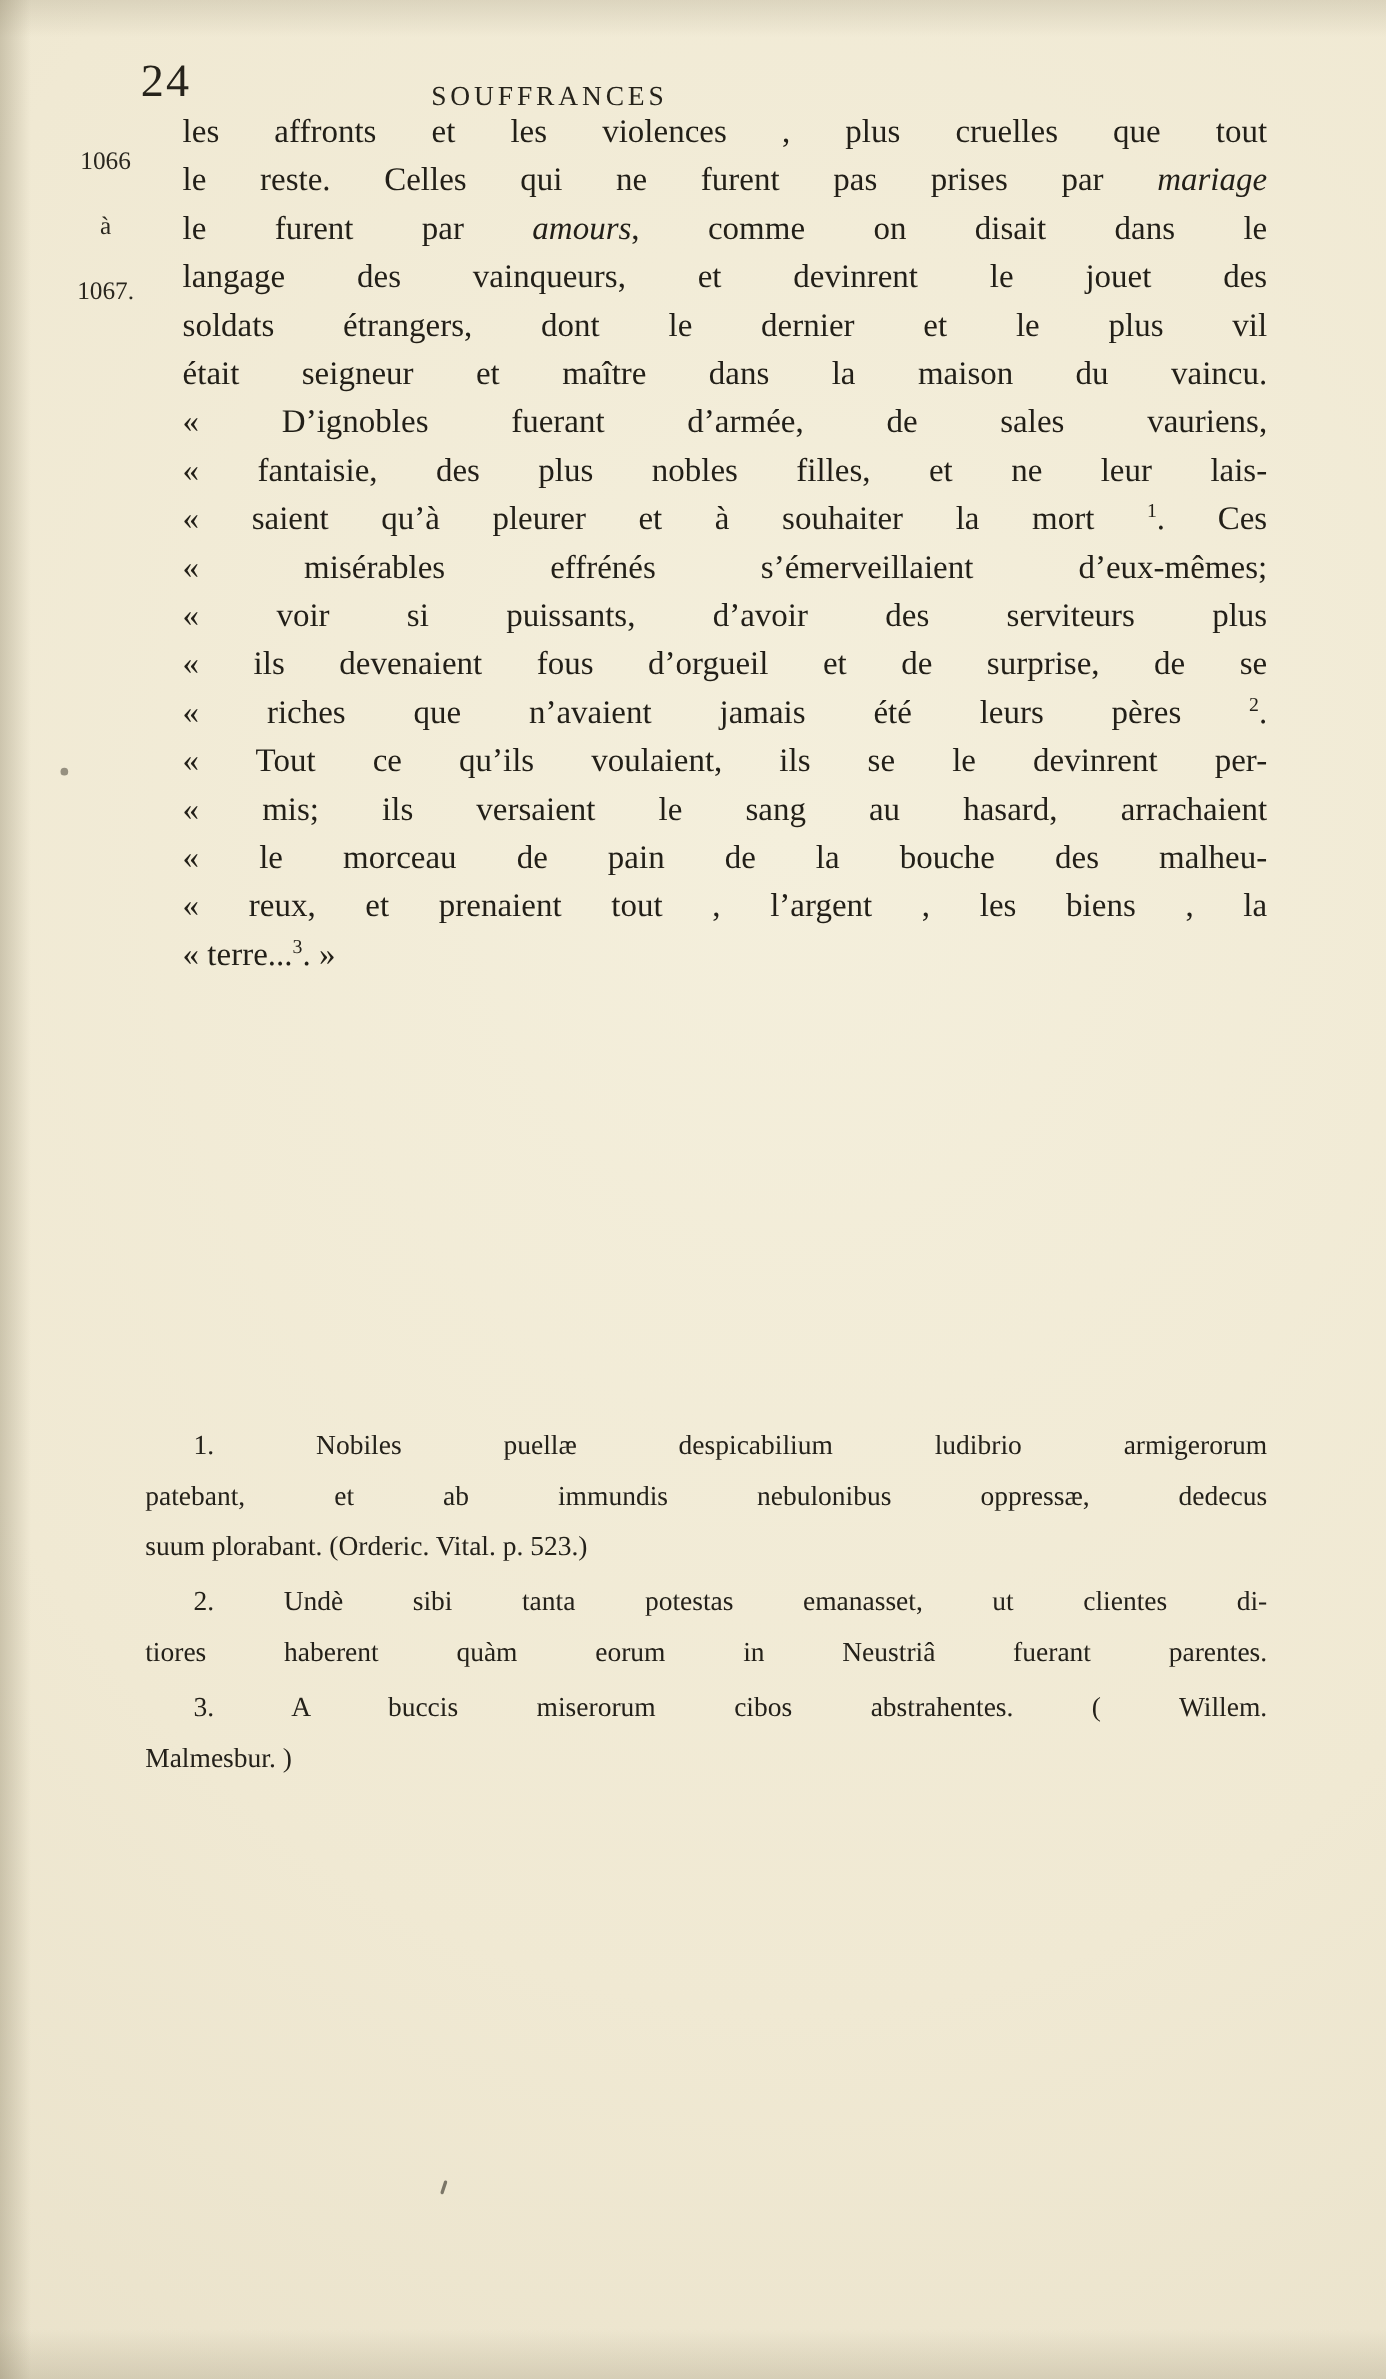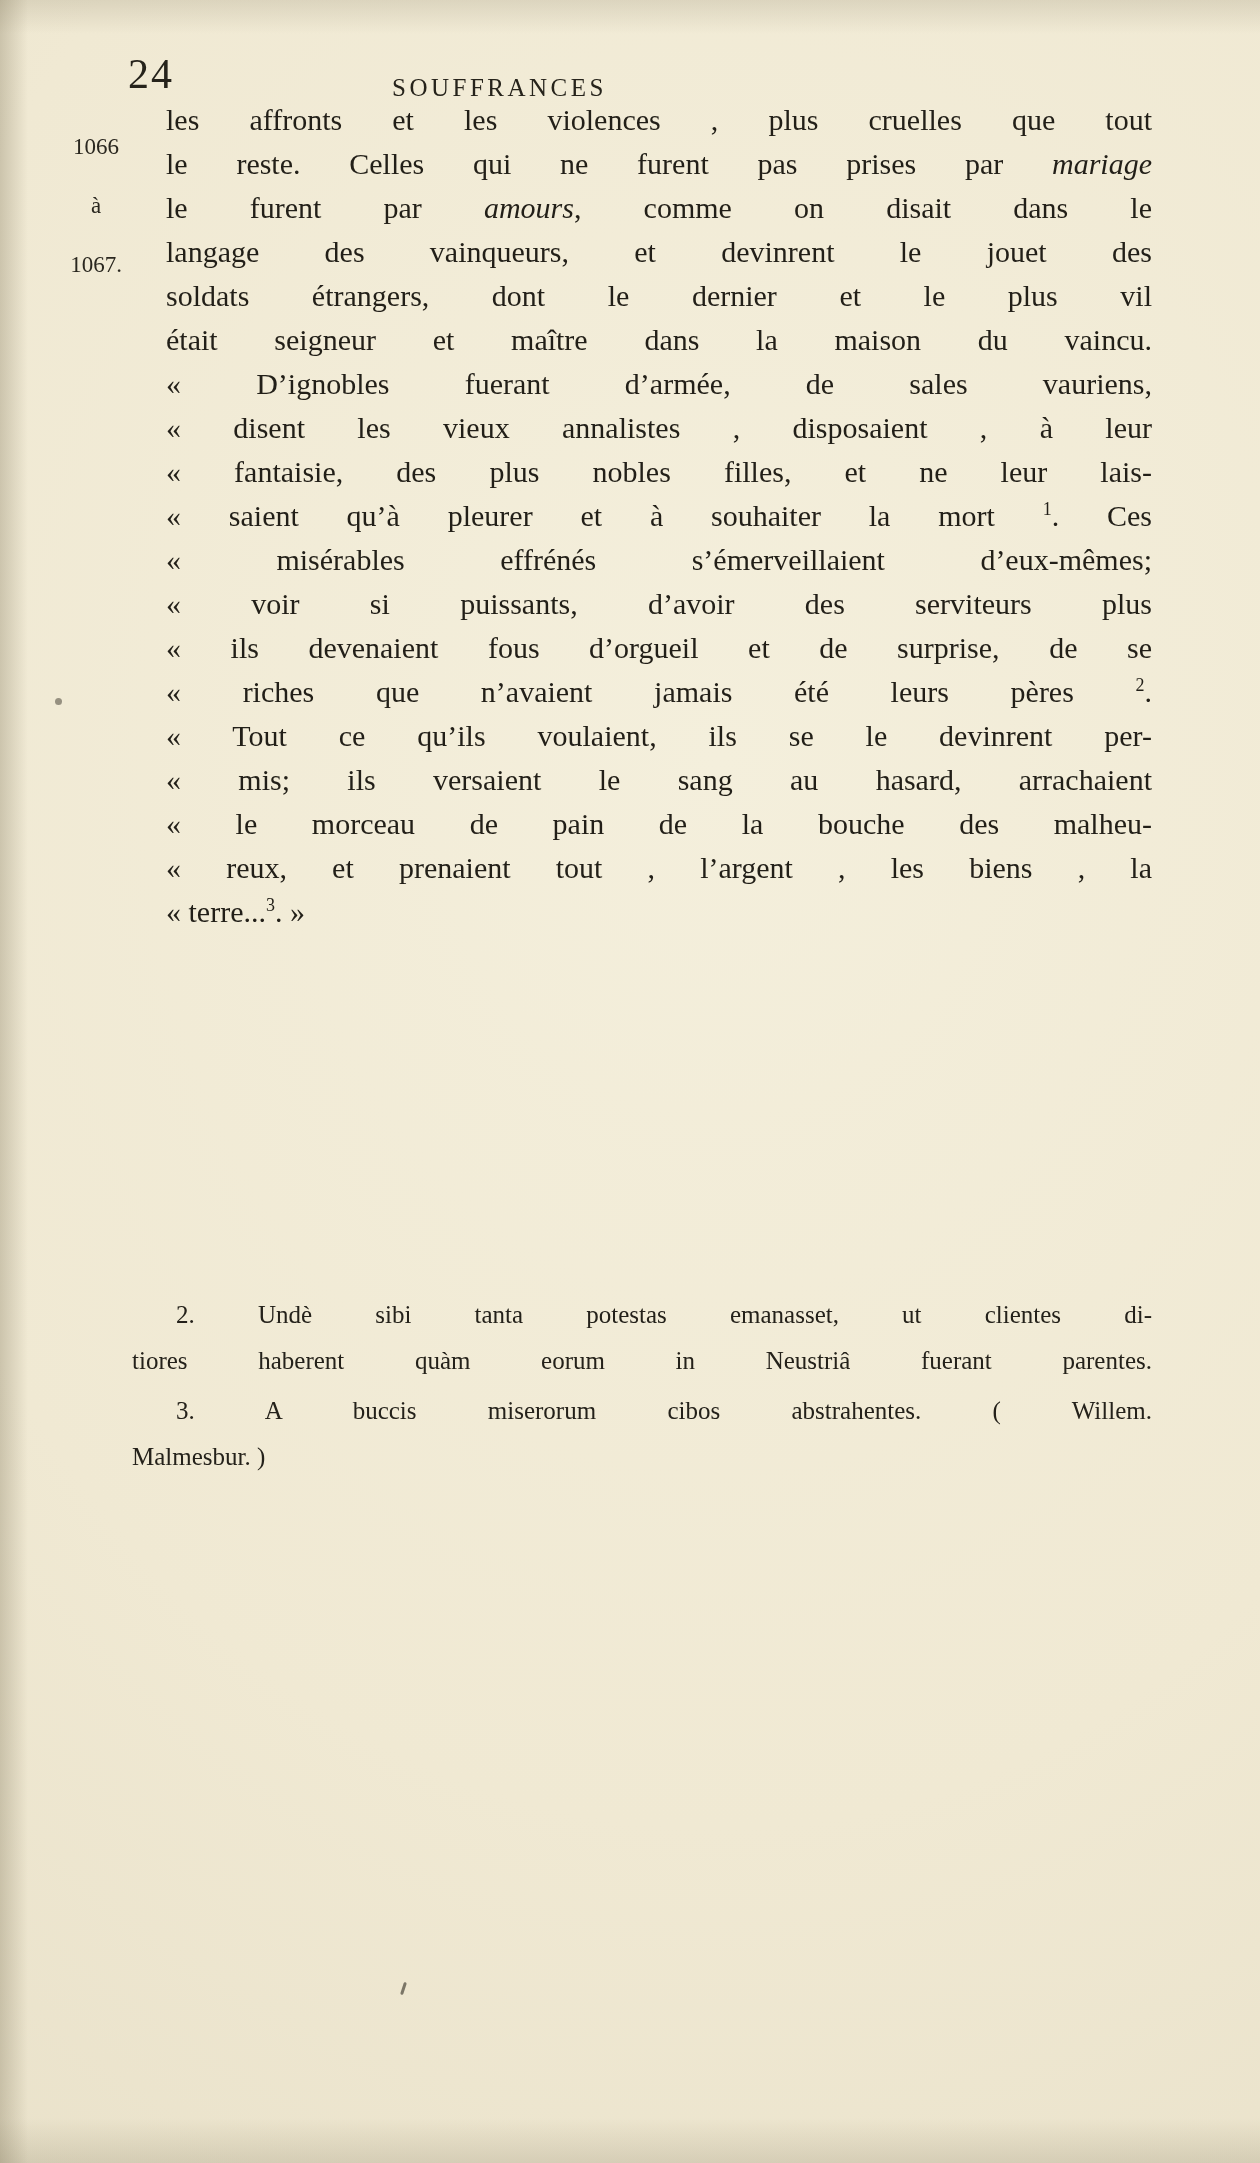--- a/index.html
+++ b/index.html
@@ -91,35 +91,39 @@
   </aside>
 
   <main class="body-text">
       <div class="line"><span>les affronts et les violences , plus cruelles que tout</span></div>
       <div class="line"><span>le reste. Celles qui ne furent pas prises par </span><span class="it">mariage</span></div>
       <div class="line"><span>le furent par </span><span class="it">amours</span><span>, comme on disait dans le</span></div>
       <div class="line"><span>langage des vainqueurs, et devinrent le jouet des</span></div>
       <div class="line"><span>soldats étrangers, dont le dernier et le plus vil</span></div>
       <div class="line"><span>était seigneur et maître dans la maison du vaincu.</span></div>
       <div class="line"><span>« D’ignobles fuerant d’armée, de sales vauriens,</span></div>
-      <div class="line"><span>« disent les vieux annalistes , disposaient , à leur</span></div>
       <div class="line"><span>« fantaisie, des plus nobles filles, et ne leur lais-</span></div>
       <div class="line"><span>« saient qu’à pleurer et à souhaiter la mort </span><span class="sup">1</span><span>. Ces</span></div>
       <div class="line"><span>« misérables effrénés s’émerveillaient d’eux-mêmes;</span></div>
       <div class="line"><span>« voir si puissants, d’avoir des serviteurs plus</span></div>
       <div class="line"><span>« ils devenaient fous d’orgueil et de surprise, de se</span></div>
       <div class="line"><span>« riches que n’avaient jamais été leurs pères </span><span class="sup">2</span><span>.</span></div>
       <div class="line"><span>« Tout ce qu’ils voulaient, ils se le devinrent per-</span></div>
       <div class="line"><span>« mis; ils versaient le sang au hasard, arrachaient</span></div>
       <div class="line"><span>« le morceau de pain de la bouche des malheu-</span></div>
       <div class="line"><span>« reux, et prenaient tout , l’argent , les biens , la</span></div>
       <div class="line endline"><span>« terre...</span><span class="sup">3</span><span>. »</span></div>
     </main>
 
   <section class="footnotes">
+      <div class="footnote">
+        <div class="fline first">1. Nobiles puellæ despicabilium ludibrio armigerorum</div>
+        <div class="fline">patebant, et ab immundis nebulonibus oppressæ, dedecus</div>
+        <div class="fline endline">suum plorabant. (Orderic. Vital. p. 523.)</div>
+      </div>
       <div class="footnote">
         <div class="fline first">2. Undè sibi tanta potestas emanasset, ut clientes di-</div>
         <div class="fline">tiores haberent quàm eorum in Neustriâ fuerant parentes.</div>
       </div>
       <div class="footnote">
         <div class="fline first">3. A buccis miserorum cibos abstrahentes. ( Willem.</div>
         <div class="fline endline">Malmesbur. )</div>
       </div>
     </section>
 

